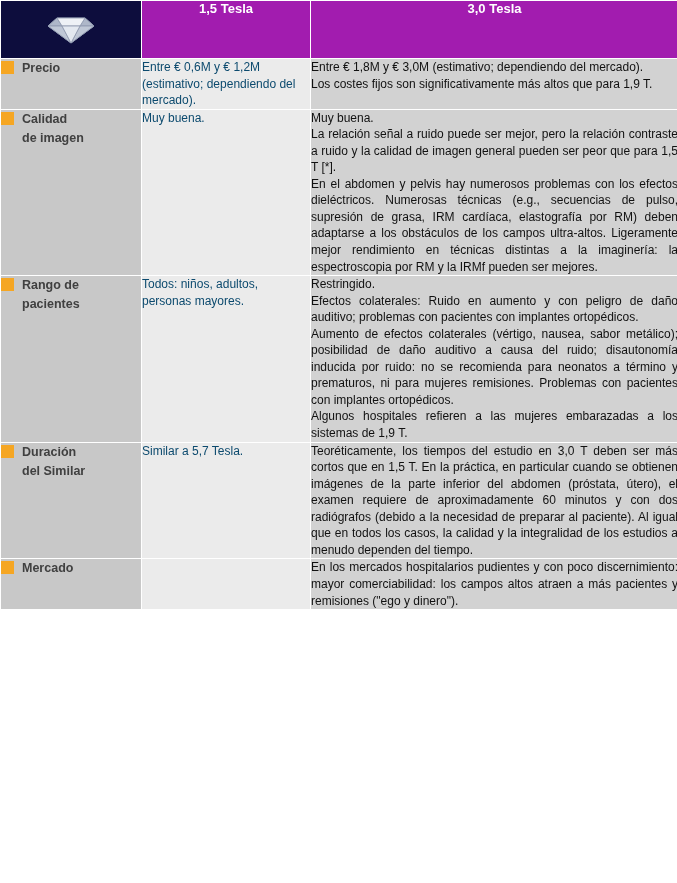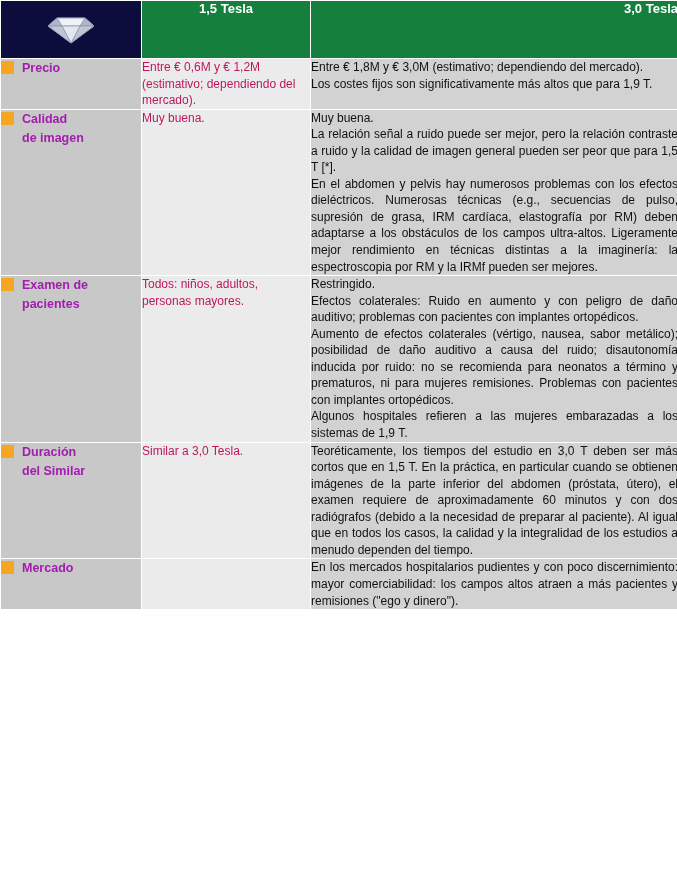--- a/index.html
+++ b/index.html
@@ -24,31 +24,31 @@
   }
   
   .hdr-logo-cell {
     width: 140px;
     background: #0d0d3d;
     border: 1px solid #ffffff;
     height: 57px;
     padding: 0;
   }
   .hdr-col {
-    background: #15803d;
+    background: #a21caf;
     color: #ffffff;
     border: 1px solid #ffffff;
     text-align: center;
     font-weight: bold;
     font-size: 13px;
     height: 57px;
     vertical-align: middle;
   }
   .hdr-15 { width: 168px; }
-  .hdr-30 { width: 367px; text-align: right; }
+  .hdr-30 { width: 367px; }
 
   
   .logo-wrap {
     width: 100%;
     height: 57px;
     display: flex;
     align-items: center;
     justify-content: center;
   }
   .gem {
@@ -73,33 +73,33 @@
   .bullet {
     width: 13px;
     height: 13px;
     background: #f5a623;
     flex: 0 0 13px;
     margin-top: 2px;
   }
   .label-text {
     font-weight: bold;
     font-size: 12.5px;
-    color: #a21caf;
+    color: #404040;
     line-height: 1.55;
     white-space: pre-line;
   }
 
   
   .cell-15 {
     background: #ebebeb;
     border: 1px solid #ffffff;
     padding: 7px 8px;
     font-size: 12px;
     line-height: 1.38;
-    color: #be185d;
+    color: #0c4a6e;
     width: 168px;
   }
   .cell-30 {
     background: #d2d2d2;
     border: 1px solid #ffffff;
     padding: 7px 9px;
     font-size: 12px;
     line-height: 1.38;
     color: #111;
     text-align: justify;
@@ -173,21 +173,21 @@
         <p class="para">Muy buena.</p>
         <p class="para">La relación señal a ruido puede ser mejor, pero la relación contraste a ruido y la calidad de imagen general pueden ser peor que para 1,5 T [*].</p>
         <p class="para">En el abdomen y pelvis hay numerosos problemas con los efectos dieléctricos. Numerosas técnicas (e.g., secuencias de pulso, supresión de grasa, IRM cardíaca, elastografía por RM) deben adaptarse a los obstáculos de los campos ultra-altos. Ligeramente mejor rendimiento en técnicas distintas a la imaginería: la espectroscopia por RM y la IRMf pueden ser mejores.</p>
       </td>
     </tr>
 
     <tr>
       <td class="label-cell">
         <div class="label-inner">
           <span class="bullet"></span>
-          <span class="label-text">Examen de
+          <span class="label-text">Rango de
 pacientes</span>
         </div>
       </td>
       <td class="cell-15">
         <p class="para">Todos: niños, adultos, personas mayores.</p>
       </td>
       <td class="cell-30">
         <p class="para">Restringido.</p>
         <p class="para">Efectos colaterales: Ruido en aumento y con peligro de daño auditivo; problemas con pacientes con implantes ortopédicos.</p>
         <p class="para">Aumento de efectos colaterales (vértigo, nausea, sabor metálico); posibilidad de daño auditivo a causa del ruido; disautonomía inducida por ruido: no se recomienda para neonatos a término y prematuros, ni para mujeres remisiones. Problemas con pacientes con implantes ortopédicos.</p>
@@ -197,21 +197,21 @@
 
     <tr>
       <td class="label-cell">
         <div class="label-inner">
           <span class="bullet"></span>
           <span class="label-text">Duración
 del Similar</span>
         </div>
       </td>
       <td class="cell-15">
-        <p class="para">Similar a 3,0 Tesla.</p>
+        <p class="para">Similar a 5,7 Tesla.</p>
       </td>
       <td class="cell-30">
         <p class="para">Teoréticamente, los tiempos del estudio en 3,0 T deben ser más cortos que en 1,5 T. En la práctica, en particular cuando se obtienen imágenes de la parte inferior del abdomen (próstata, útero), el examen requiere de aproximadamente 60 minutos y con dos radiógrafos (debido a la necesidad de preparar al paciente). Al igual que en todos los casos, la calidad y la integralidad de los estudios a menudo dependen del tiempo.</p>
       </td>
     </tr>
 
     <tr>
       <td class="label-cell">
         <div class="label-inner">
           <span class="bullet"></span>

